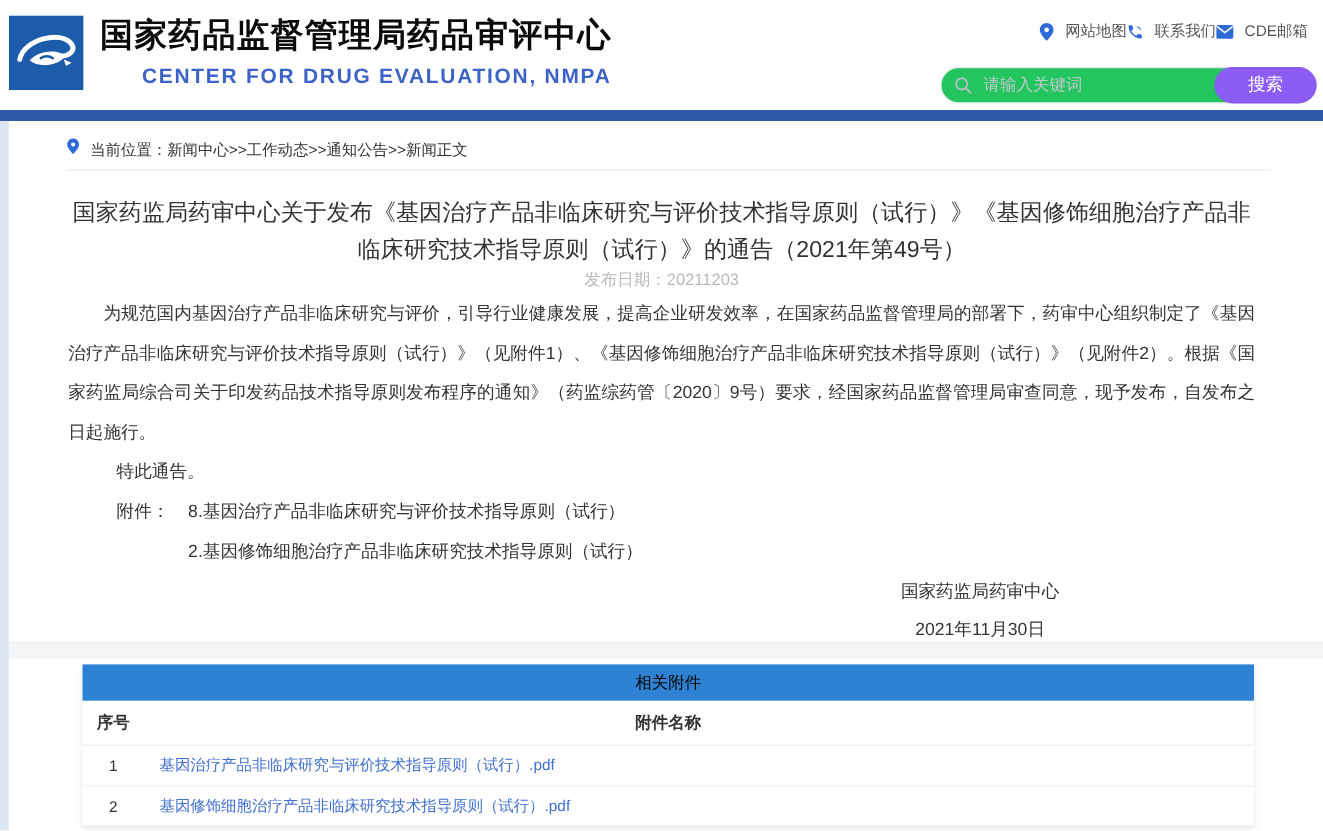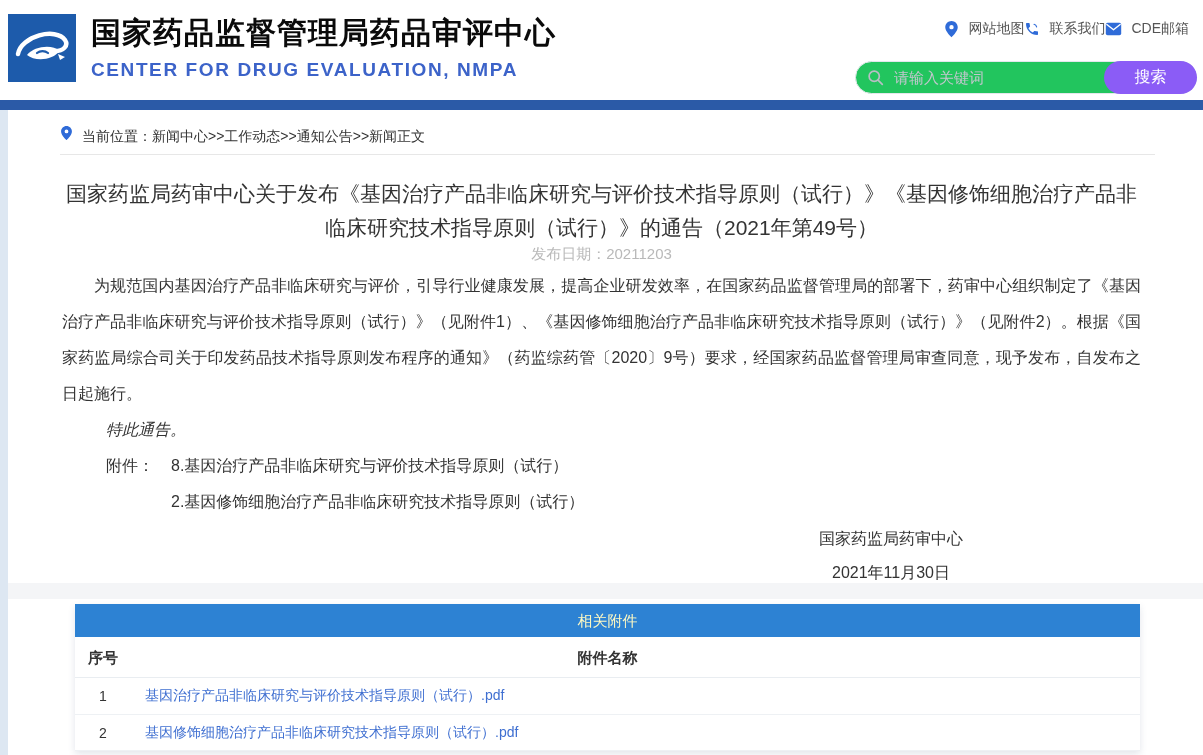--- a/index.html
+++ b/index.html
@@ -2,21 +2,21 @@
 <html><head>
 <meta charset="utf-8">
 <style>
   * { margin:0; padding:0; box-sizing:border-box; }
   html,body { width:1203px; height:755px; overflow:hidden; background:#fff;
     font-family:"Liberation Sans","DejaVu Sans",sans-serif; }
 
   
   .header { position:relative; height:100px; background:#fff; }
   .logo { position:absolute; left:8px; top:14px; width:68px; height:68px; display:block; }
-  .site-titles { position:absolute; left:91px; top:15px; }
+  .site-titles { position:absolute; left:91px; top:15px;text-align:right; }
   .site-title-cn { font-size:30px; font-weight:bold; color:#0a0a0a; letter-spacing:1px; line-height:36px; }
   .site-title-en { font-size:19px; font-weight:bold; color:#3c63c9; letter-spacing:1.6px; margin-top:8px; }
 
   .quick-links { position:absolute; right:14px; top:20px; display:flex; align-items:center; }
   .quick-link { display:flex; align-items:center; gap:9px; font-size:14px; color:#555; cursor:pointer; }
   .quick-link svg { display:block; }
 
   .search-bar { position:absolute; right:6px; top:61px; width:342px; height:33px; }
   .search-input { width:100%; height:33px; border:1px solid #e4e7ec; border-radius:17px;
     padding:0 102px 0 38px; font-size:15px; color:#333; outline:none; background:#22c55e; }
@@ -37,28 +37,28 @@
     display:flex; align-items:center; gap:9px; font-size:14px; color:#333; line-height:20px; }
   .breadcrumb .crumb { cursor:pointer; }
 
   .article { padding:0 62px; }
   .article-title { margin:22px auto 0; max-width:1078px; text-align:center;
     font-size:21px; color:#333; line-height:34px; font-weight:400; }
   .article-date { text-align:center; font-size:15px; color:#b9b9b9; }
 
   .article-body { margin-top:4px; font-size:16px; color:#333; line-height:36px; }
   .para-main { text-indent:2em; text-align:justify; }
-  .para-indent { padding-left:44px;font-style:italic; }
+  .para-indent { padding-left:44px; }
   .att-note { display:flex; padding-left:44px; }
   .att-label { white-space:nowrap; margin-right:17px; }
   .signature { width:320px; margin:2px 90px 0 auto; text-align:center; font-size:16px; line-height:34px; color:#333; }
 
   
   .attach-table { margin:14px 63px 0 75px; background:#fff; box-shadow:0 3px 7px rgba(60,80,110,.14); }
-  .table-title { height:33px; line-height:33px; background:#2d82d3; color:#fef9c3;
+  .table-title { height:33px; line-height:33px; background:#2d82d3; color:#000000;
     text-align:center; font-size:15px; }
   .table-colhead { position:relative; height:41px; line-height:41px; border-bottom:1px solid #e9edf1;
     font-size:15px; font-weight:bold; color:#333; }
   .col-no { position:absolute; left:0; top:0; width:56px; text-align:center; }
   .col-name { text-align:center; }
   .table-row { display:flex; align-items:center; height:37px; border-bottom:1px solid #eef1f4; font-size:14px; }
   .table-row:last-child { height:36px; }
   .row-no { width:56px; text-align:center; color:#333; flex:none; }
   .row-link { color:#3f6fd1; text-decoration:none; margin-left:14px; cursor:pointer; }
 </style>

